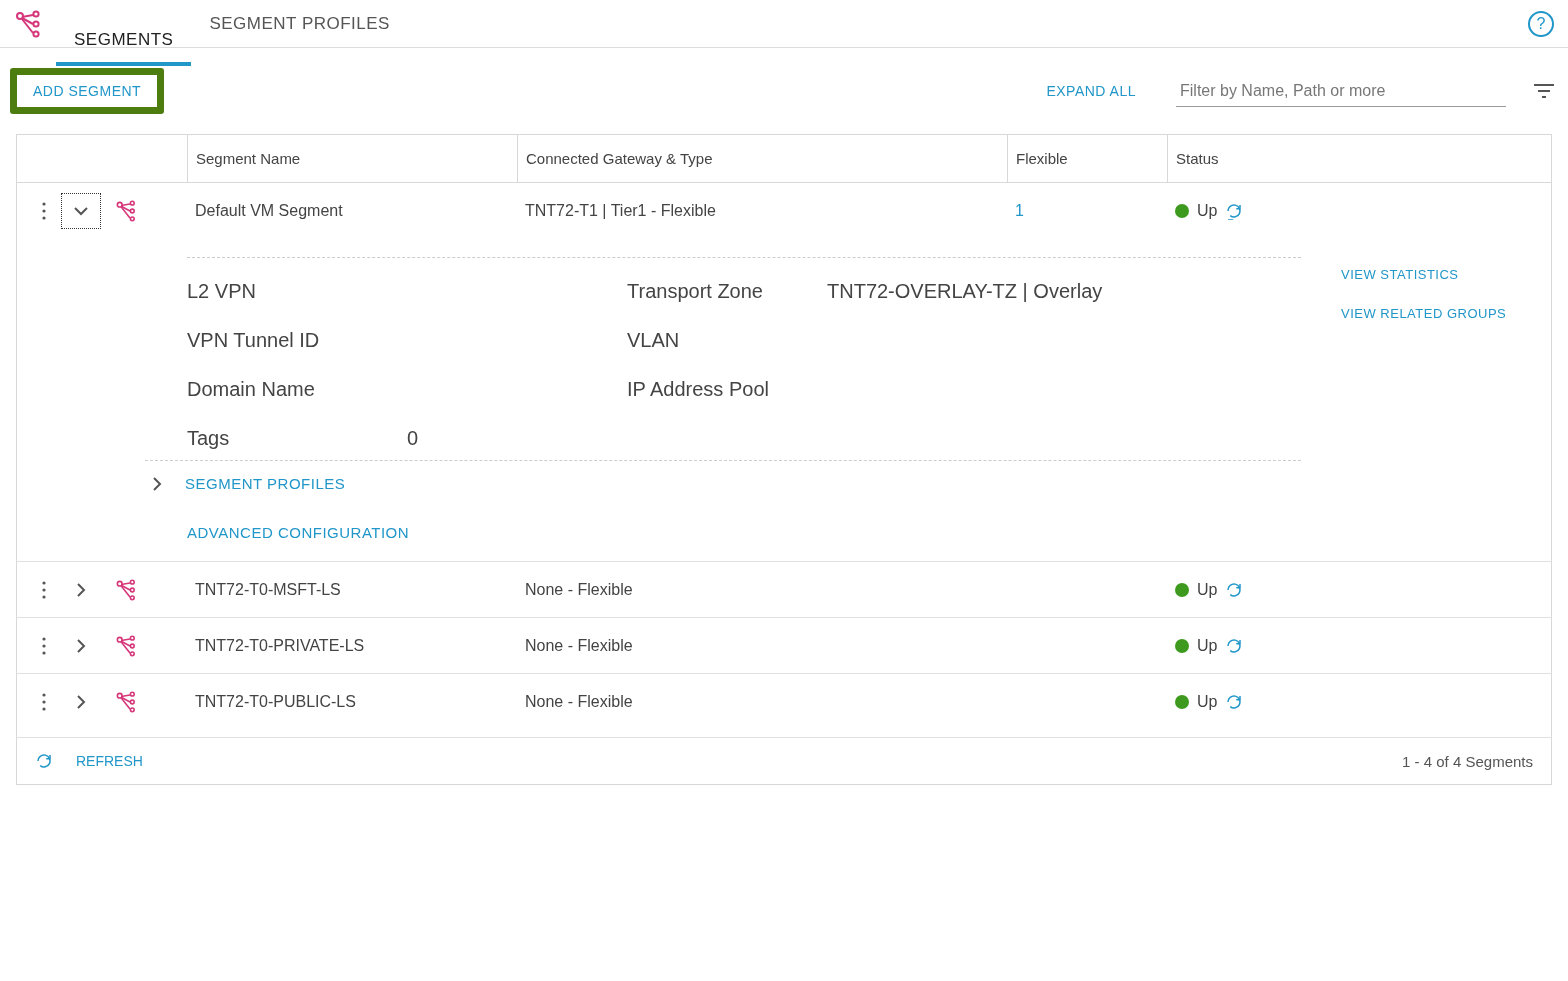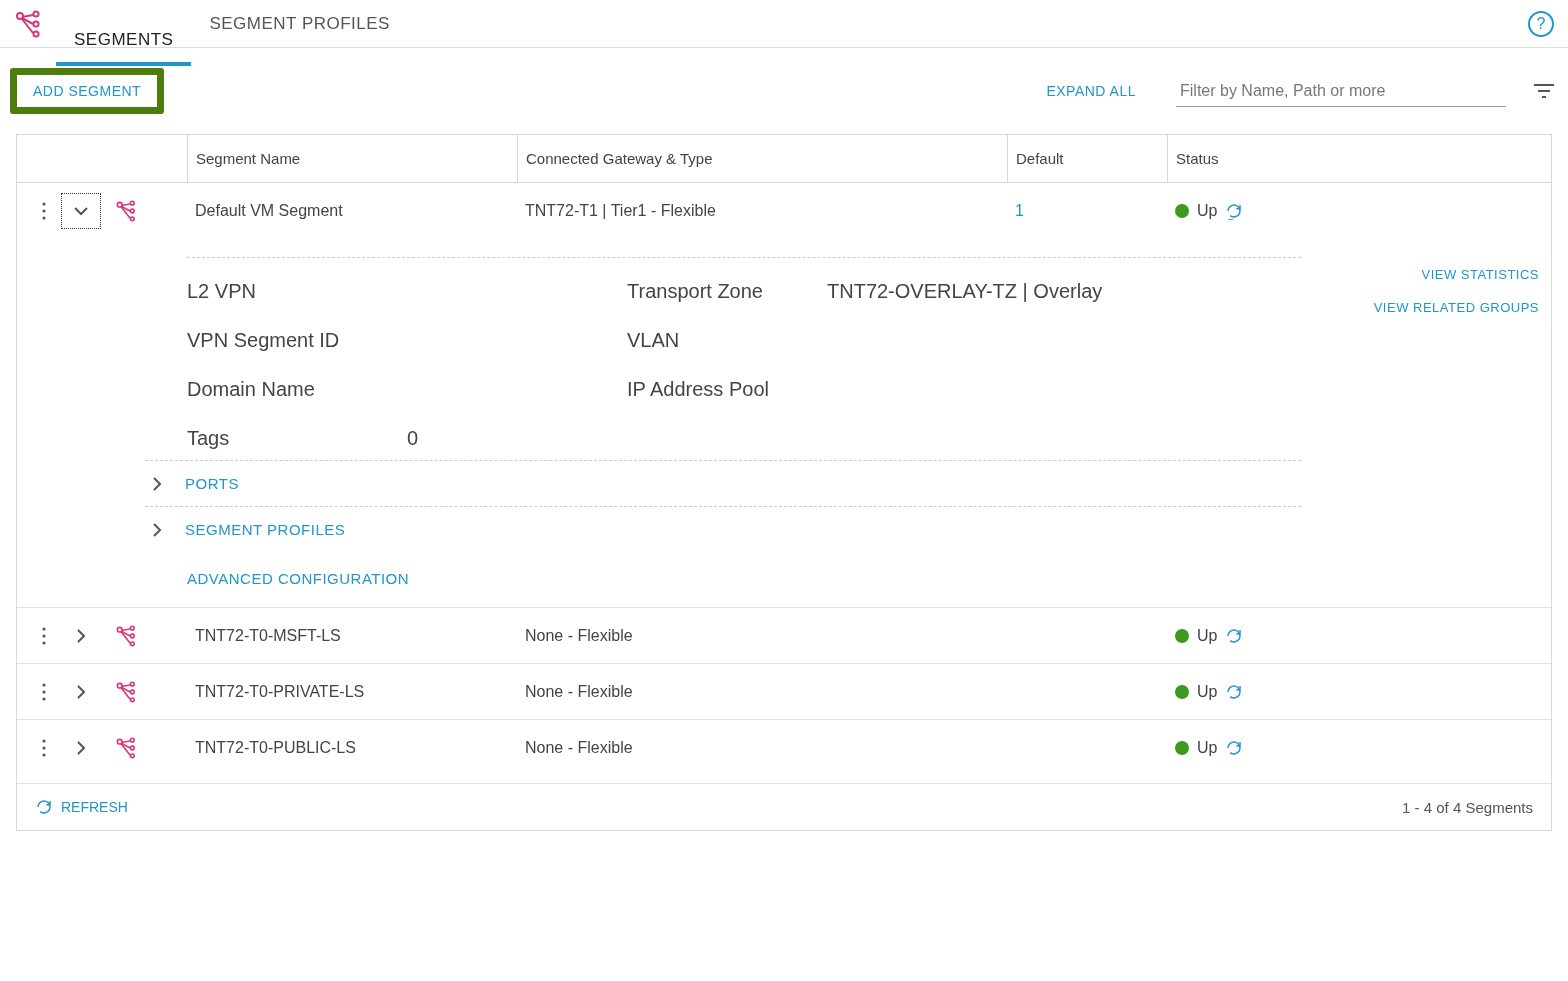--- a/index.html
+++ b/index.html
@@ -164,22 +164,22 @@
     row-gap: 26px;
     font-size: 20px;
     color: #444;
   }
   .expanded-grid .label { color: #444; }
   .expanded-right {
     width: 210px;
     padding-top: 10px;
     display:flex;
     flex-direction:column;
-    gap: 18px;
-    text-align: right;
+    gap: 24px;
+    text-align: left;
     padding-right: 12px;
   }
   .link-action {
     color: #2196c8;
     font-size: 13px;
     letter-spacing: 0.5px;
     cursor: pointer;
   }
   .sub-section {
     border-top: 1px dashed #ccc;
@@ -215,21 +215,21 @@
     margin-top: 8px;
   }
   .footer .count {
     margin-left: auto;
     color: #555;
     font-size: 15px;
   }
   .refresh-btn {
     display:flex;
     align-items:center;
-    gap: 8px;
+    gap: 23px;
     cursor:pointer;
   }
   svg { display:block; }
 </style>
 </head>
 <body>
 
 <div class="tabs-bar">
   <span class="logo-icon">
     <svg width="28" height="28" viewBox="0 0 28 28">
@@ -259,21 +259,21 @@
       <line x1="10" y1="15" x2="14" y2="15" stroke="#555" stroke-width="2"></line>
     </svg>
   </span>
 </div>
 
 <div class="table">
   <div class="thead">
     <div></div>
     <div class="th-divider">Segment Name</div>
     <div class="th-divider">Connected Gateway &amp; Type</div>
-    <div class="th-divider">Default</div>
+    <div class="th-divider">Flexible</div>
     <div class="th-divider">Status</div>
   </div>
 
   <div>
     <div class="row">
       <div class="row-controls">
         <span class="more-icon">
           <svg width="6" height="20" viewBox="0 0 6 20">
               <circle cx="3" cy="3" r="1.6" fill="#555"></circle>
               <circle cx="3" cy="10" r="1.6" fill="#555"></circle>
@@ -314,21 +314,21 @@
     </div>
 
     <div class="expanded-block">
       <div class="expanded-left">
         <div class="expanded-grid">
           <div class="label">L2 VPN</div>
           <div></div>
           <div class="label">Transport Zone</div>
           <div>TNT72-OVERLAY-TZ | Overlay</div>
 
-          <div class="label">VPN Segment ID</div>
+          <div class="label">VPN Tunnel ID</div>
           <div></div>
           <div class="label">VLAN</div>
           <div></div>
 
           <div class="label">Domain Name</div>
           <div></div>
           <div class="label">IP Address Pool</div>
           <div></div>
 
           <div class="label">Tags</div>
@@ -336,28 +336,20 @@
           <div></div>
             <div></div>
         </div>
       </div>
       <div class="expanded-right">
         <span class="link-action">VIEW STATISTICS</span>
         <span class="link-action">VIEW RELATED GROUPS</span>
       </div>
     </div>
 
-    <div class="sub-section">
-      <span class="chev">
-        <svg width="10" height="16" viewBox="0 0 10 16">
-            <polyline points="2,2 8,8 2,14" fill="none" stroke="#555" stroke-width="2"></polyline>
-          </svg>
-      </span>
-      <span class="sub-link">PORTS</span>
-    </div>
     <div class="sub-section">
       <span class="chev">
         <svg width="10" height="16" viewBox="0 0 10 16">
             <polyline points="2,2 8,8 2,14" fill="none" stroke="#555" stroke-width="2"></polyline>
           </svg>
       </span>
       <span class="sub-link">SEGMENT PROFILES</span>
     </div>
     <div class="adv-config">
       <span class="sub-link">ADVANCED CONFIGURATION</span>

